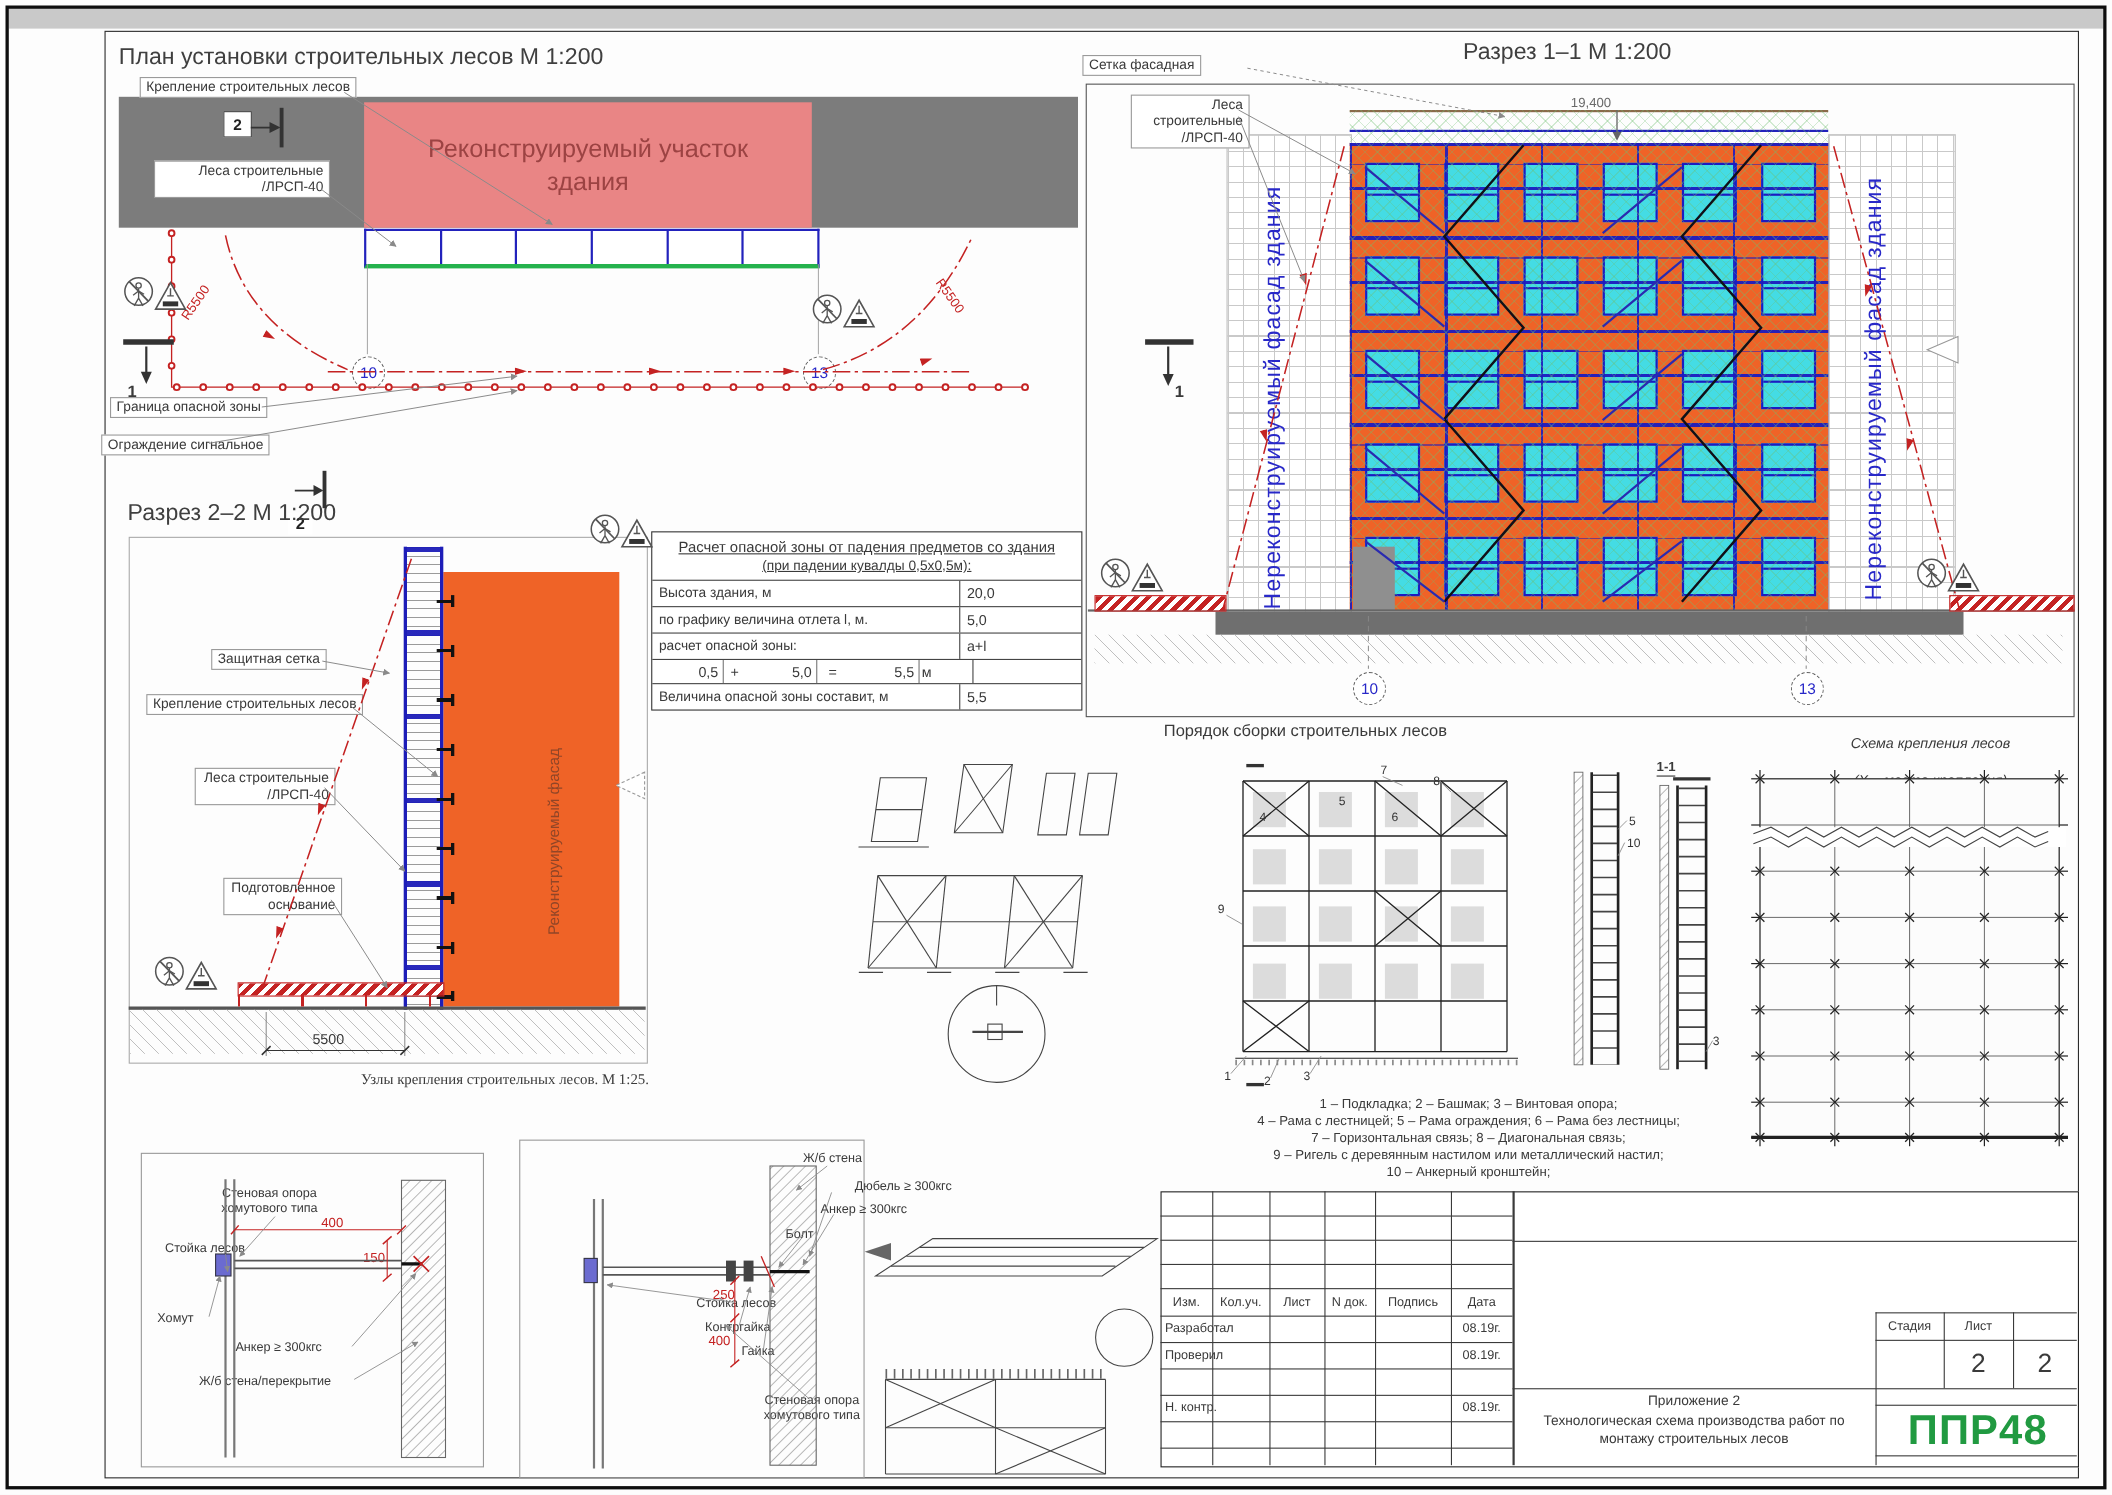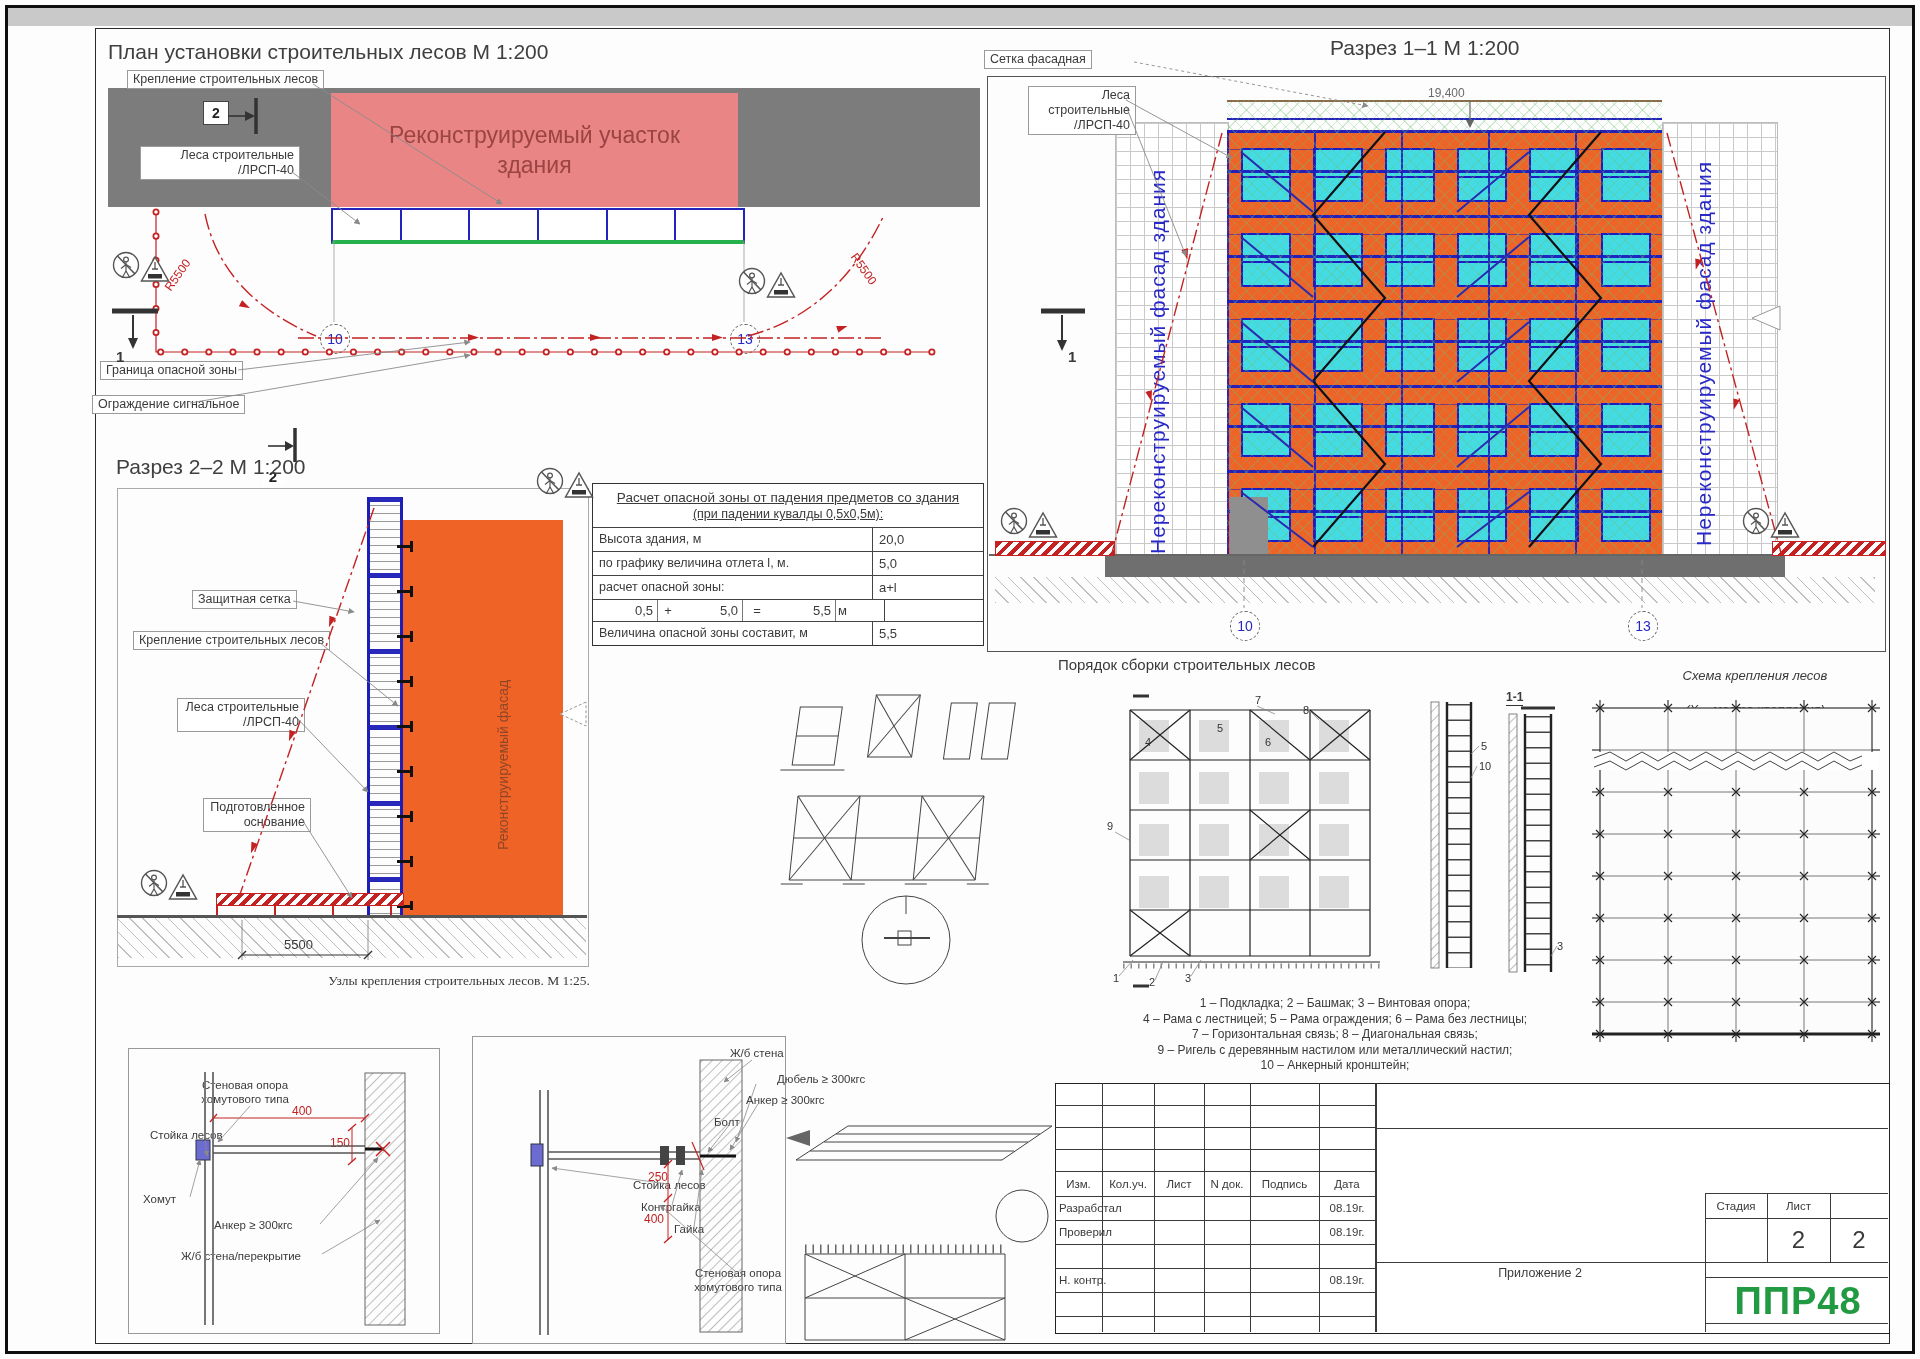--- a/index.html
+++ b/index.html
@@ -644,15 +644,17 @@
   <div class="abs tb-cell" style="left:1319px;top:1221px;width:56px;height:22px;">08.19г.</div>
   <div class="abs tb-cell" style="left:1319px;top:1269px;width:56px;height:22px;">08.19г.</div>
 
   <div class="abs tb-cell" style="left:1705px;top:1193px;width:62px;height:25px;">Стадия</div>
   <div class="abs tb-cell" style="left:1767px;top:1193px;width:63px;height:25px;">Лист</div>
   <div class="abs tb-cell" style="left:1919px;top:1193px;width:58px;height:25px;">Листов</div>
   <div class="abs tb-cell" style="left:1767px;top:1218px;width:63px;height:44px;font-size:24px;">2</div>
   <div class="abs tb-cell" style="left:1830px;top:1218px;width:58px;height:44px;font-size:24px;">2</div>
 
   <div class="abs" style="left:1375px;top:1266px;width:330px;text-align:center;font-size:12.5px;">Приложение 2</div>
+  <div class="abs" style="left:1375px;top:1283px;width:330px;text-align:center;font-size:12.5px;white-space:pre-line;line-height:17px;">Технологическая схема производства работ по
+монтажу строительных лесов</div>
   <div class="abs" style="left:1708px;top:1279px;width:180px;height:44px;display:flex;align-items:center;justify-content:center;font-size:38px;font-weight:800;color:#219a41;letter-spacing:1px;">ППР48</div>
 
 </div>
 
 </body></html>

